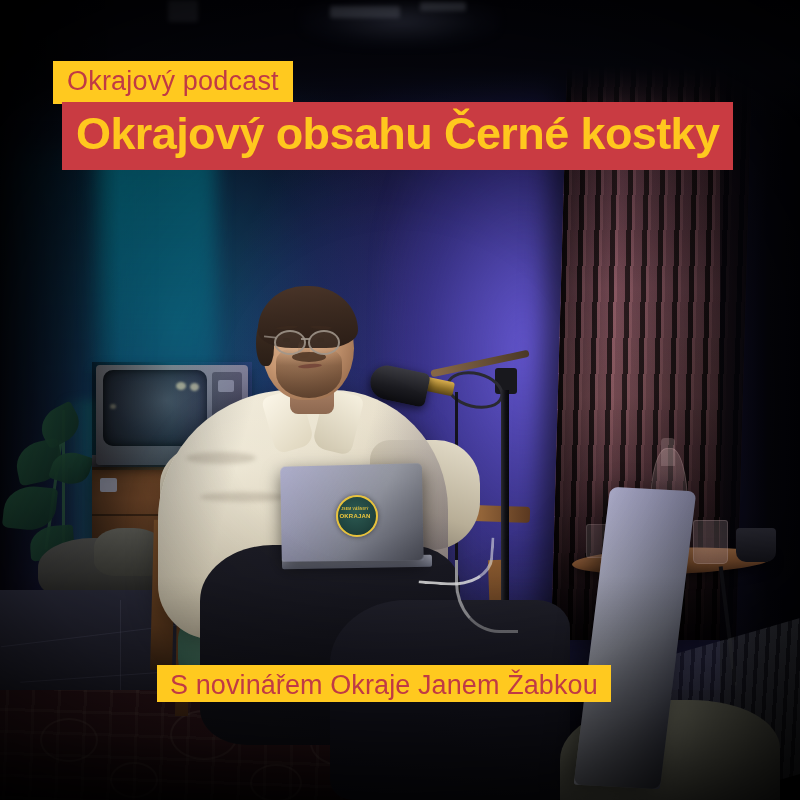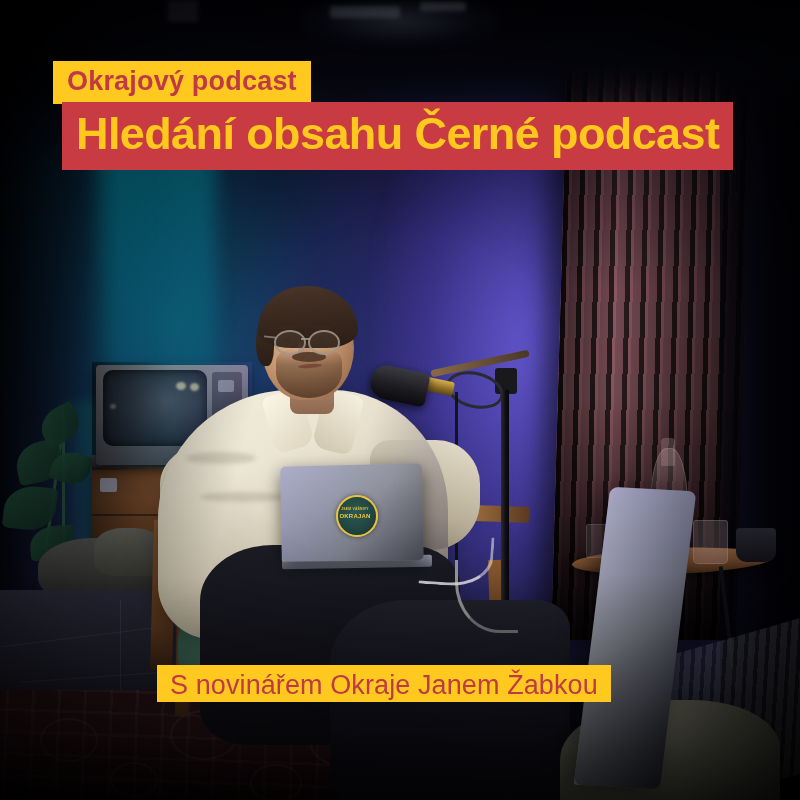--- a/index.html
+++ b/index.html
@@ -662,21 +662,21 @@
     position: absolute;
     display: inline-block;
     white-space: nowrap;
   }
   .eyebrow-banner {
     left: 53px; top: 61px;
     background: #FFC91F;
     padding: 5px 14px 7px 14px;
     color: #C03A45;
     font-size: 27px;
-    font-weight: 700;
+    font-weight: 400;
     letter-spacing: 0.2px;
   }
   .title-banner {
     left: 62px; top: 102px;
     background: #C93B42;
     padding: 6px 14px 10px 14px;
     color: #FFC81E;
     font-size: 45px;
     font-weight: 700;
     letter-spacing: -0.6px;
@@ -825,17 +825,17 @@
     <div class="laptop2-keys"></div>
     <div class="knee"></div>
     <div class="laptop2"></div>
     <div class="laptop2-tint"></div>
 
     <div class="vignette"></div>
   </div>
 
   <div class="banner eyebrow-banner">Okrajový podcast</div>
 
-  <div class="banner title-banner">Hledání obsahu Černé podcast</div>
+  <div class="banner title-banner">Okrajový obsahu Černé kostky</div>
 
   <div class="banner subtitle-banner">S novinářem Okraje Janem Žabkou</div>
 
 </div>
 
 </body></html>

